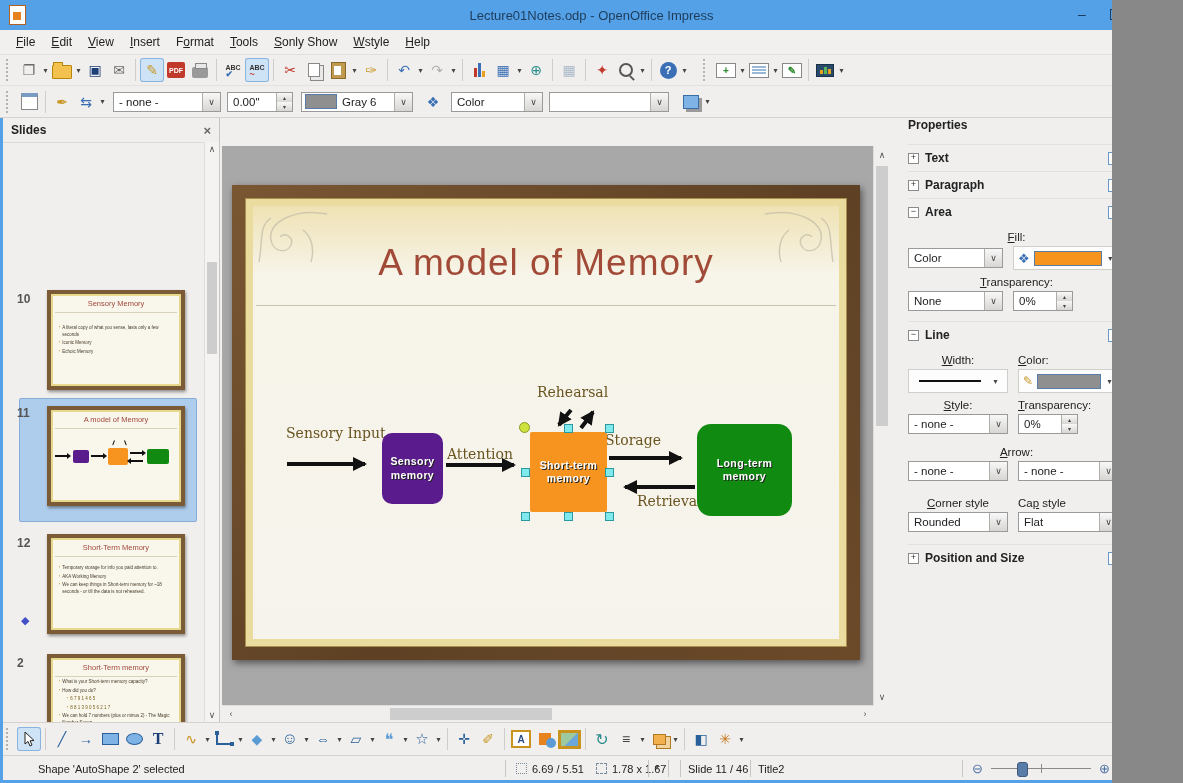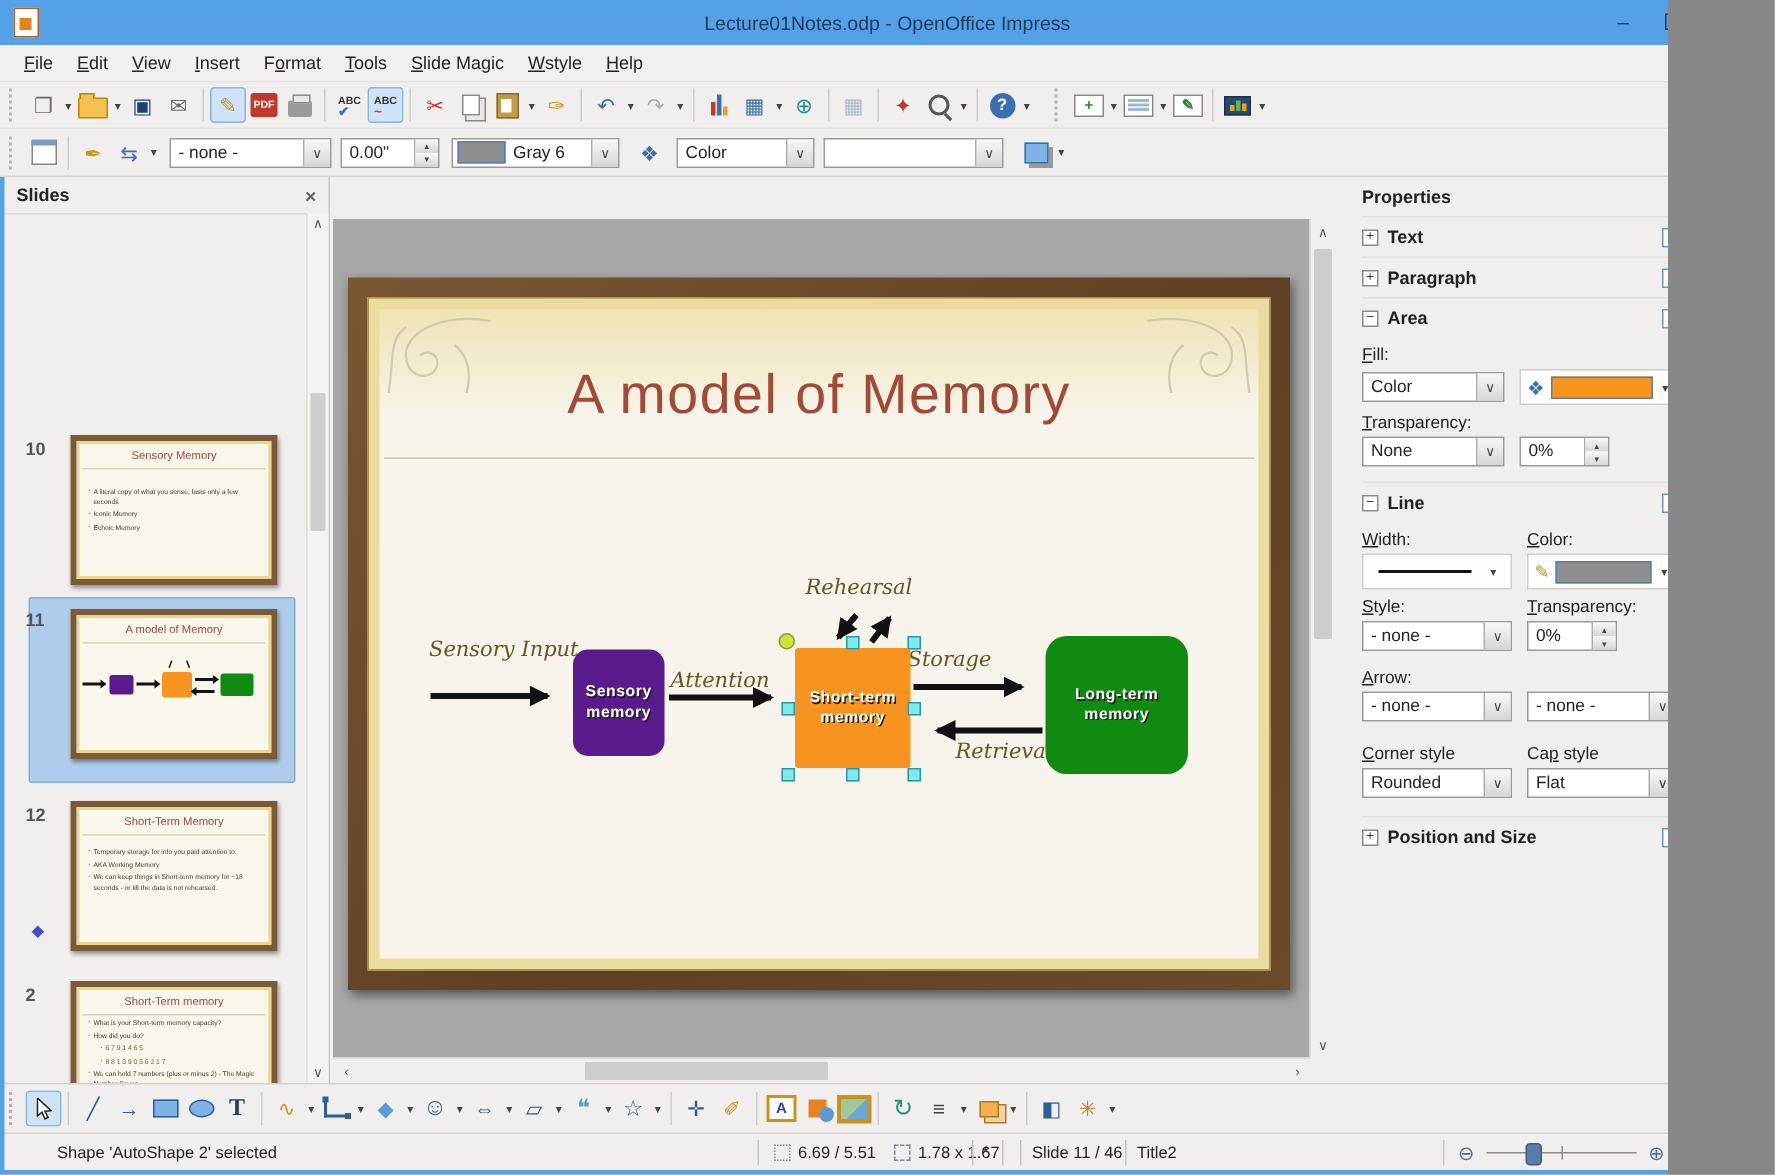--- a/index.html
+++ b/index.html
@@ -95,33 +95,33 @@
   #scroll-corner{position:absolute;right:0;bottom:0;width:16px;height:16px;background:#f0efee;}
   
   #slide-outer{position:absolute;left:10px;top:39px;width:628px;height:475px;background:linear-gradient(135deg,#7a5733,#5e4124 55%,#6b4a2a);box-shadow:2px 3px 7px rgba(0,0,0,.5);padding:13px;box-sizing:border-box;}
   #slide-band{width:100%;height:100%;background:#e9dc9e;box-shadow:inset 0 0 0 1px #a98f4e;padding:8px;box-sizing:border-box;}
   #slide-inner{position:relative;width:100%;height:100%;background:linear-gradient(180deg,#efe2b4 0,#f7f4e9 68px,#f5f3ec 100%);overflow:hidden;}
   #slide-title{position:absolute;left:0;right:0;top:36px;text-align:center;font-size:37px;color:#a24a38;letter-spacing:1px;}
   #title-divider{position:absolute;left:3px;right:3px;top:99px;border-top:1px solid #c9c3ae;border-bottom:1px solid #f8f6ee;}
   .flourish{position:absolute;top:2px;opacity:.8;}
   .flourish.right{right:4px;transform:scaleX(-1);}
   .flourish.left{left:4px;}
-  .dlabel{position:absolute;font-family:"DejaVu Serif",serif;font-style:italic;font-size:14px;color:#6a5420;white-space:nowrap;}
+  .dlabel{position:absolute;font-family:"DejaVu Serif",serif;font-size:14px;color:#6a5420;white-space:nowrap;}
   .dbox{position:absolute;display:flex;align-items:center;justify-content:center;text-align:center;color:#fff;font-weight:bold;font-size:10.5px;line-height:1.25;letter-spacing:.4px;text-shadow:1px 1px 0 #222;}
   .handle{position:absolute;width:7px;height:7px;background:#7fe9ec;border:1px solid #2a9aa0;}
   .handle.rot{width:9px;height:9px;border-radius:50%;background:#cde23c;border:1px solid #8a9a28;}
   
   #midgap{left:890px;top:118px;width:8px;height:604px;background:#f0efee;border-right:1px solid #d5d2cf;}
   #props{left:898px;top:118px;width:237px;height:604px;background:#f0efee;box-sizing:border-box;padding:0 10px;}
-  #props-header{display:flex;align-items:center;height:26px;font-weight:bold;}
+  #props-header{display:flex;height:26px;font-weight:bold;}
   #props-close{margin-left:auto;color:#666;font-size:13px;}
   .sect{display:flex;align-items:center;height:26px;border-top:1px solid #e2e0dd;font-weight:bold;gap:6px;}
   .expbox{width:9px;height:9px;border:1px solid #8a8a8a;background:#fff;font-size:9px;line-height:7px;text-align:center;color:#333;font-weight:normal;}
   .launcher{margin-left:auto;width:15px;height:11px;border:1px solid #6b98c9;background:#fdfdfd;display:flex;align-items:flex-end;justify-content:center;font-size:7px;color:#365f8c;line-height:5px;}
-  .plabel{font-size:11.5px;margin:6px 0 3px 0;}
+  .plabel{font-size:11.5px;margin:6px 0 3px 0;text-align:center;}
   .plabel u{text-decoration:underline;}
   .prow{display:flex;gap:10px;align-items:center;}
   .swatchctl{display:inline-flex;align-items:center;gap:4px;background:#fdfdfd;border:1px solid #d0cecb;height:24px;padding:0 4px;box-sizing:border-box;}
   .wline{display:inline-block;width:62px;height:2px;background:#111;margin:0 6px;}
   
   #tabstrip{left:1135px;top:118px;width:45px;height:604px;background:#eeedec;border-left:1px solid #dddbd8;display:flex;flex-direction:column;align-items:center;padding-top:10px;box-sizing:border-box;gap:14px;}
   .stab{width:30px;height:28px;display:flex;align-items:center;justify-content:center;position:relative;}
   .stab.selected{background:#f6f5f4;border:1px solid #b8b6b3;border-radius:3px;}
   .cube{width:20px;height:20px;border-radius:4px;background:linear-gradient(135deg,#86c440 0 50%,#3f9fdc 50% 100%);}
   .strip-slide{width:19px;height:14px;background:#fff;border:1px solid #888;display:flex;align-items:flex-end;gap:1px;padding:2px;box-sizing:border-box;}
@@ -176,21 +176,21 @@
     </div>
   </div>
 
   <div class="abs" id="menubar">
     <span class="mi"><span></span><u>F</u><span>ile</span></span>
     <span class="mi"><span></span><u>E</u><span>dit</span></span>
     <span class="mi"><span></span><u>V</u><span>iew</span></span>
     <span class="mi"><span></span><u>I</u><span>nsert</span></span>
     <span class="mi"><span>F</span><u>o</u><span>rmat</span></span>
     <span class="mi"><span></span><u>T</u><span>ools</span></span>
-    <span class="mi"><span></span><u>S</u><span>lide Magic</span></span>
+    <span class="mi"><span></span><u>S</u><span>only Show</span></span>
     <span class="mi"><span></span><u>W</u><span>style</span></span>
     <span class="mi"><span></span><u>H</u><span>elp</span></span>
     <span id="menu-close">×</span>
   </div>
 
   <div class="abs toolbar" id="tb1">
     <span class="grip"></span>
     <span class="tbtn c-gray">
         <span>❐</span>
       </span>

